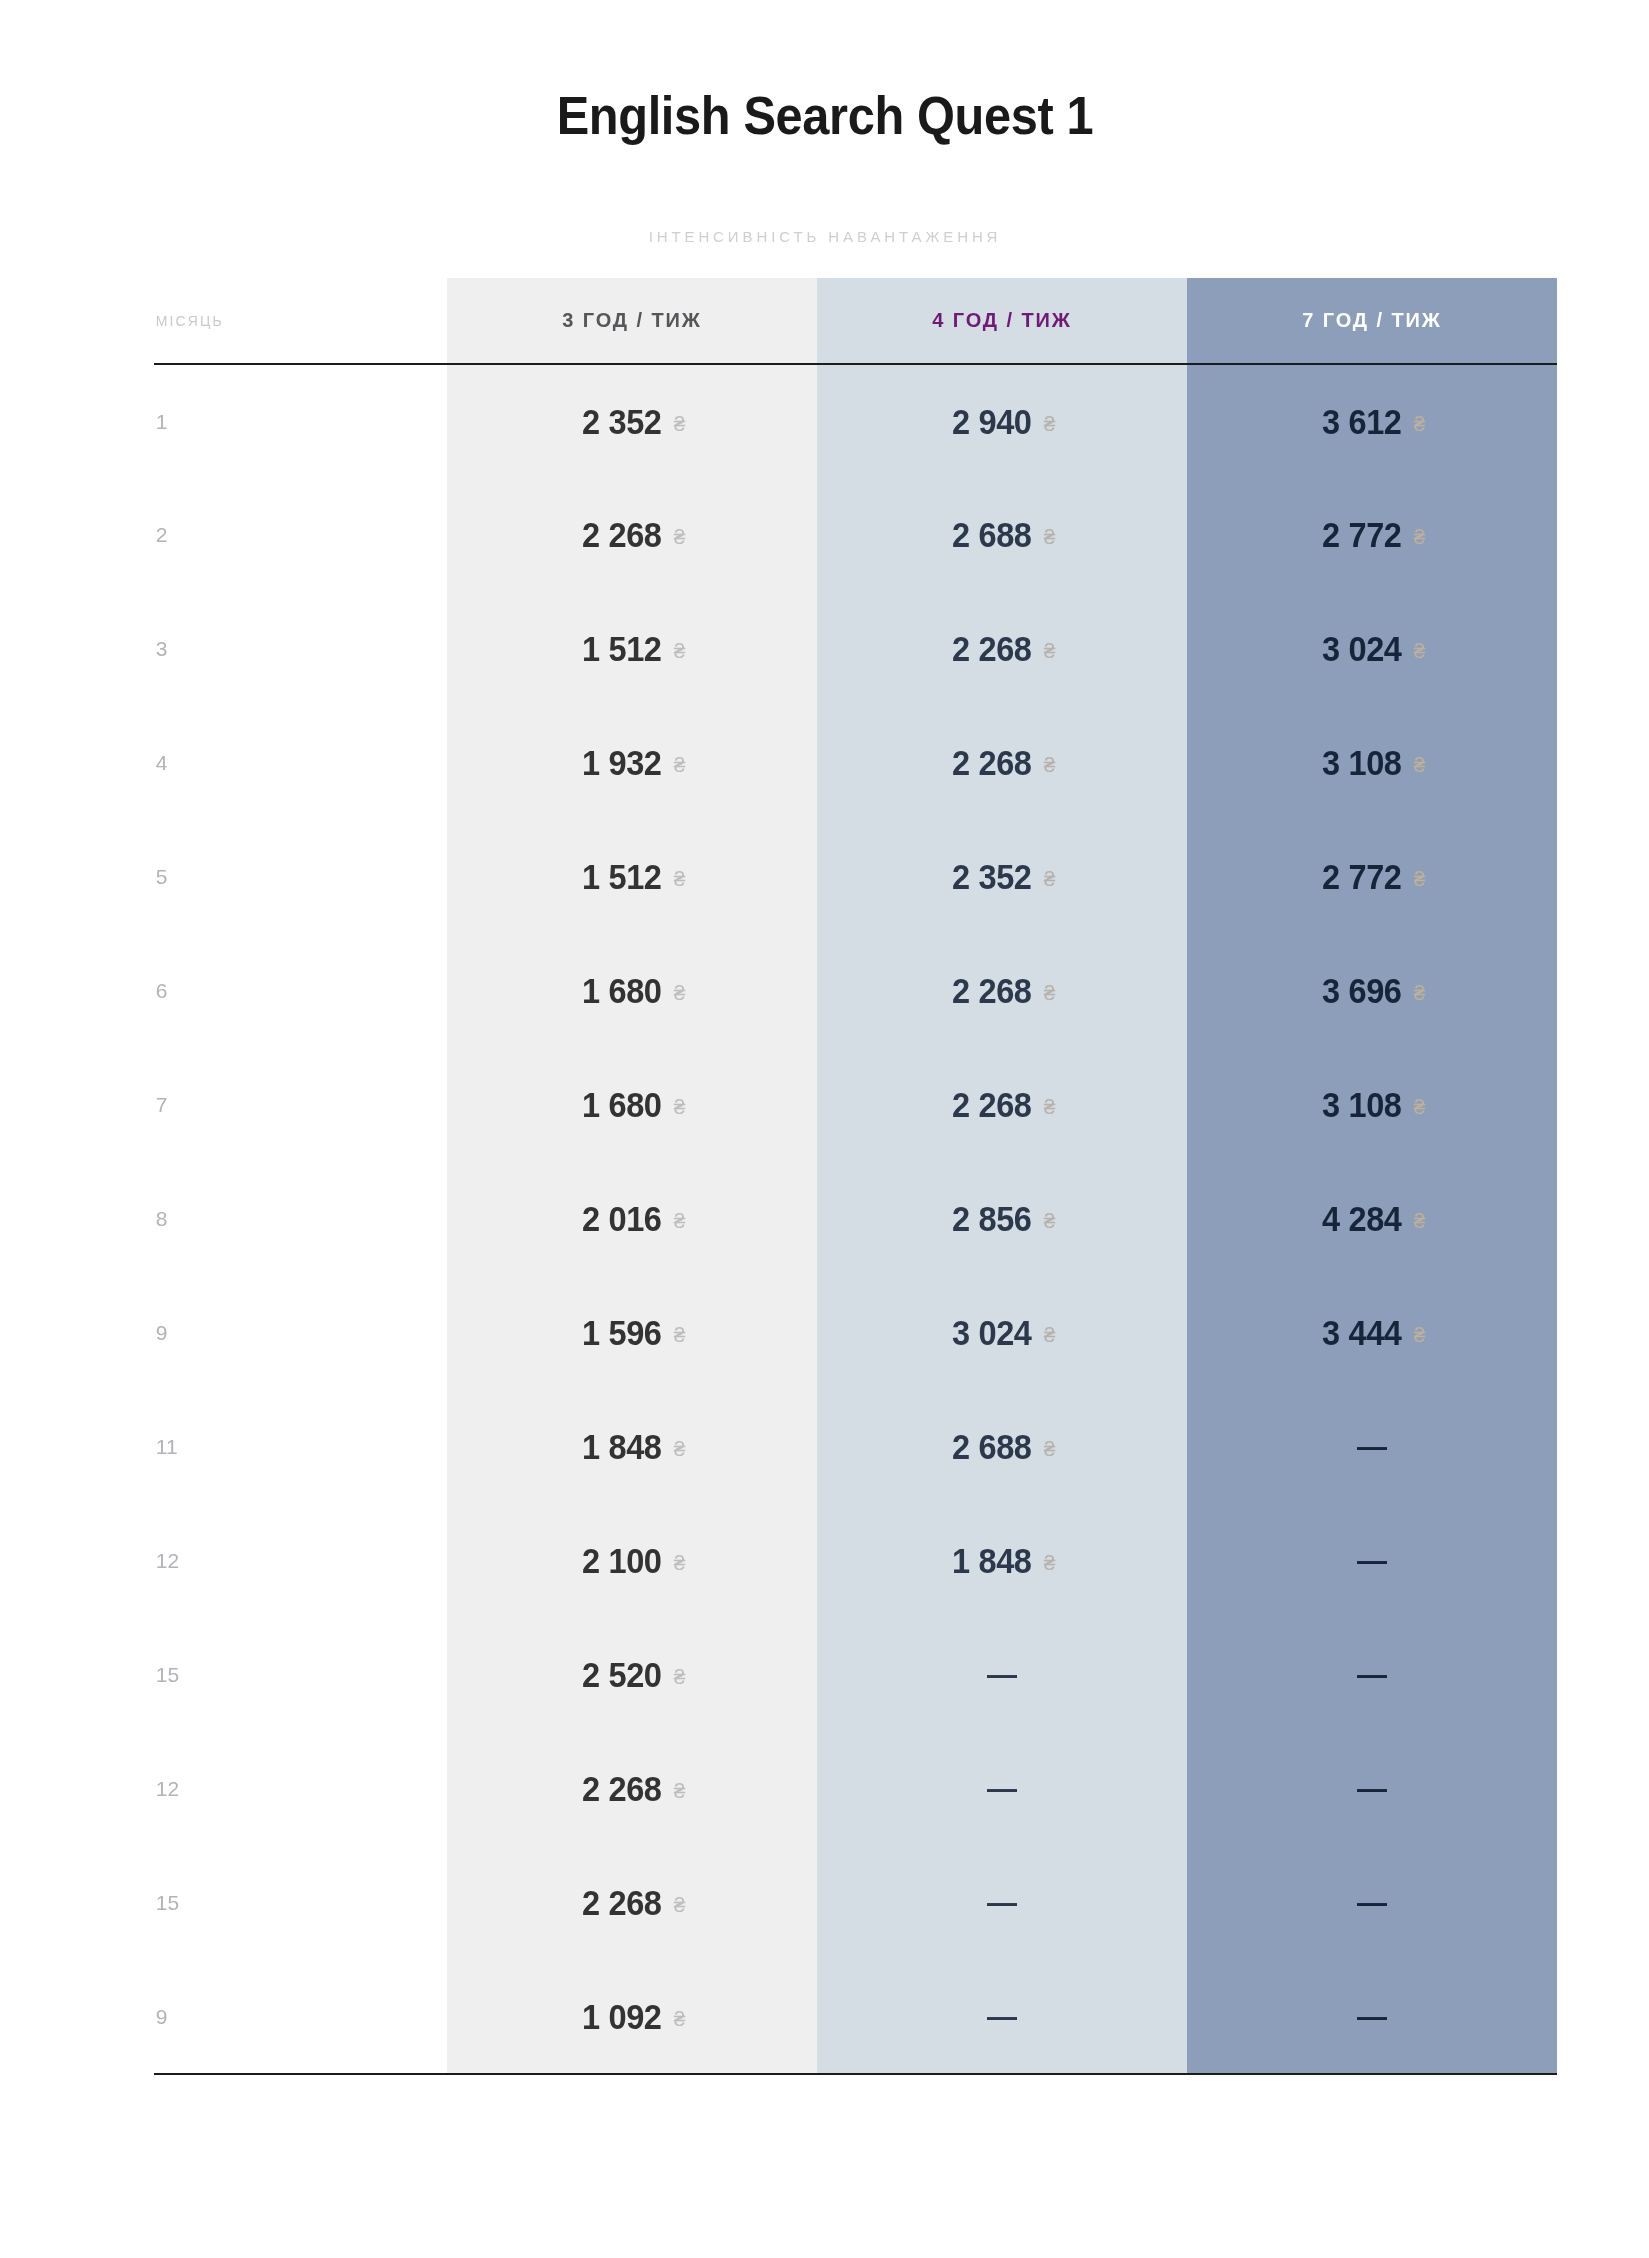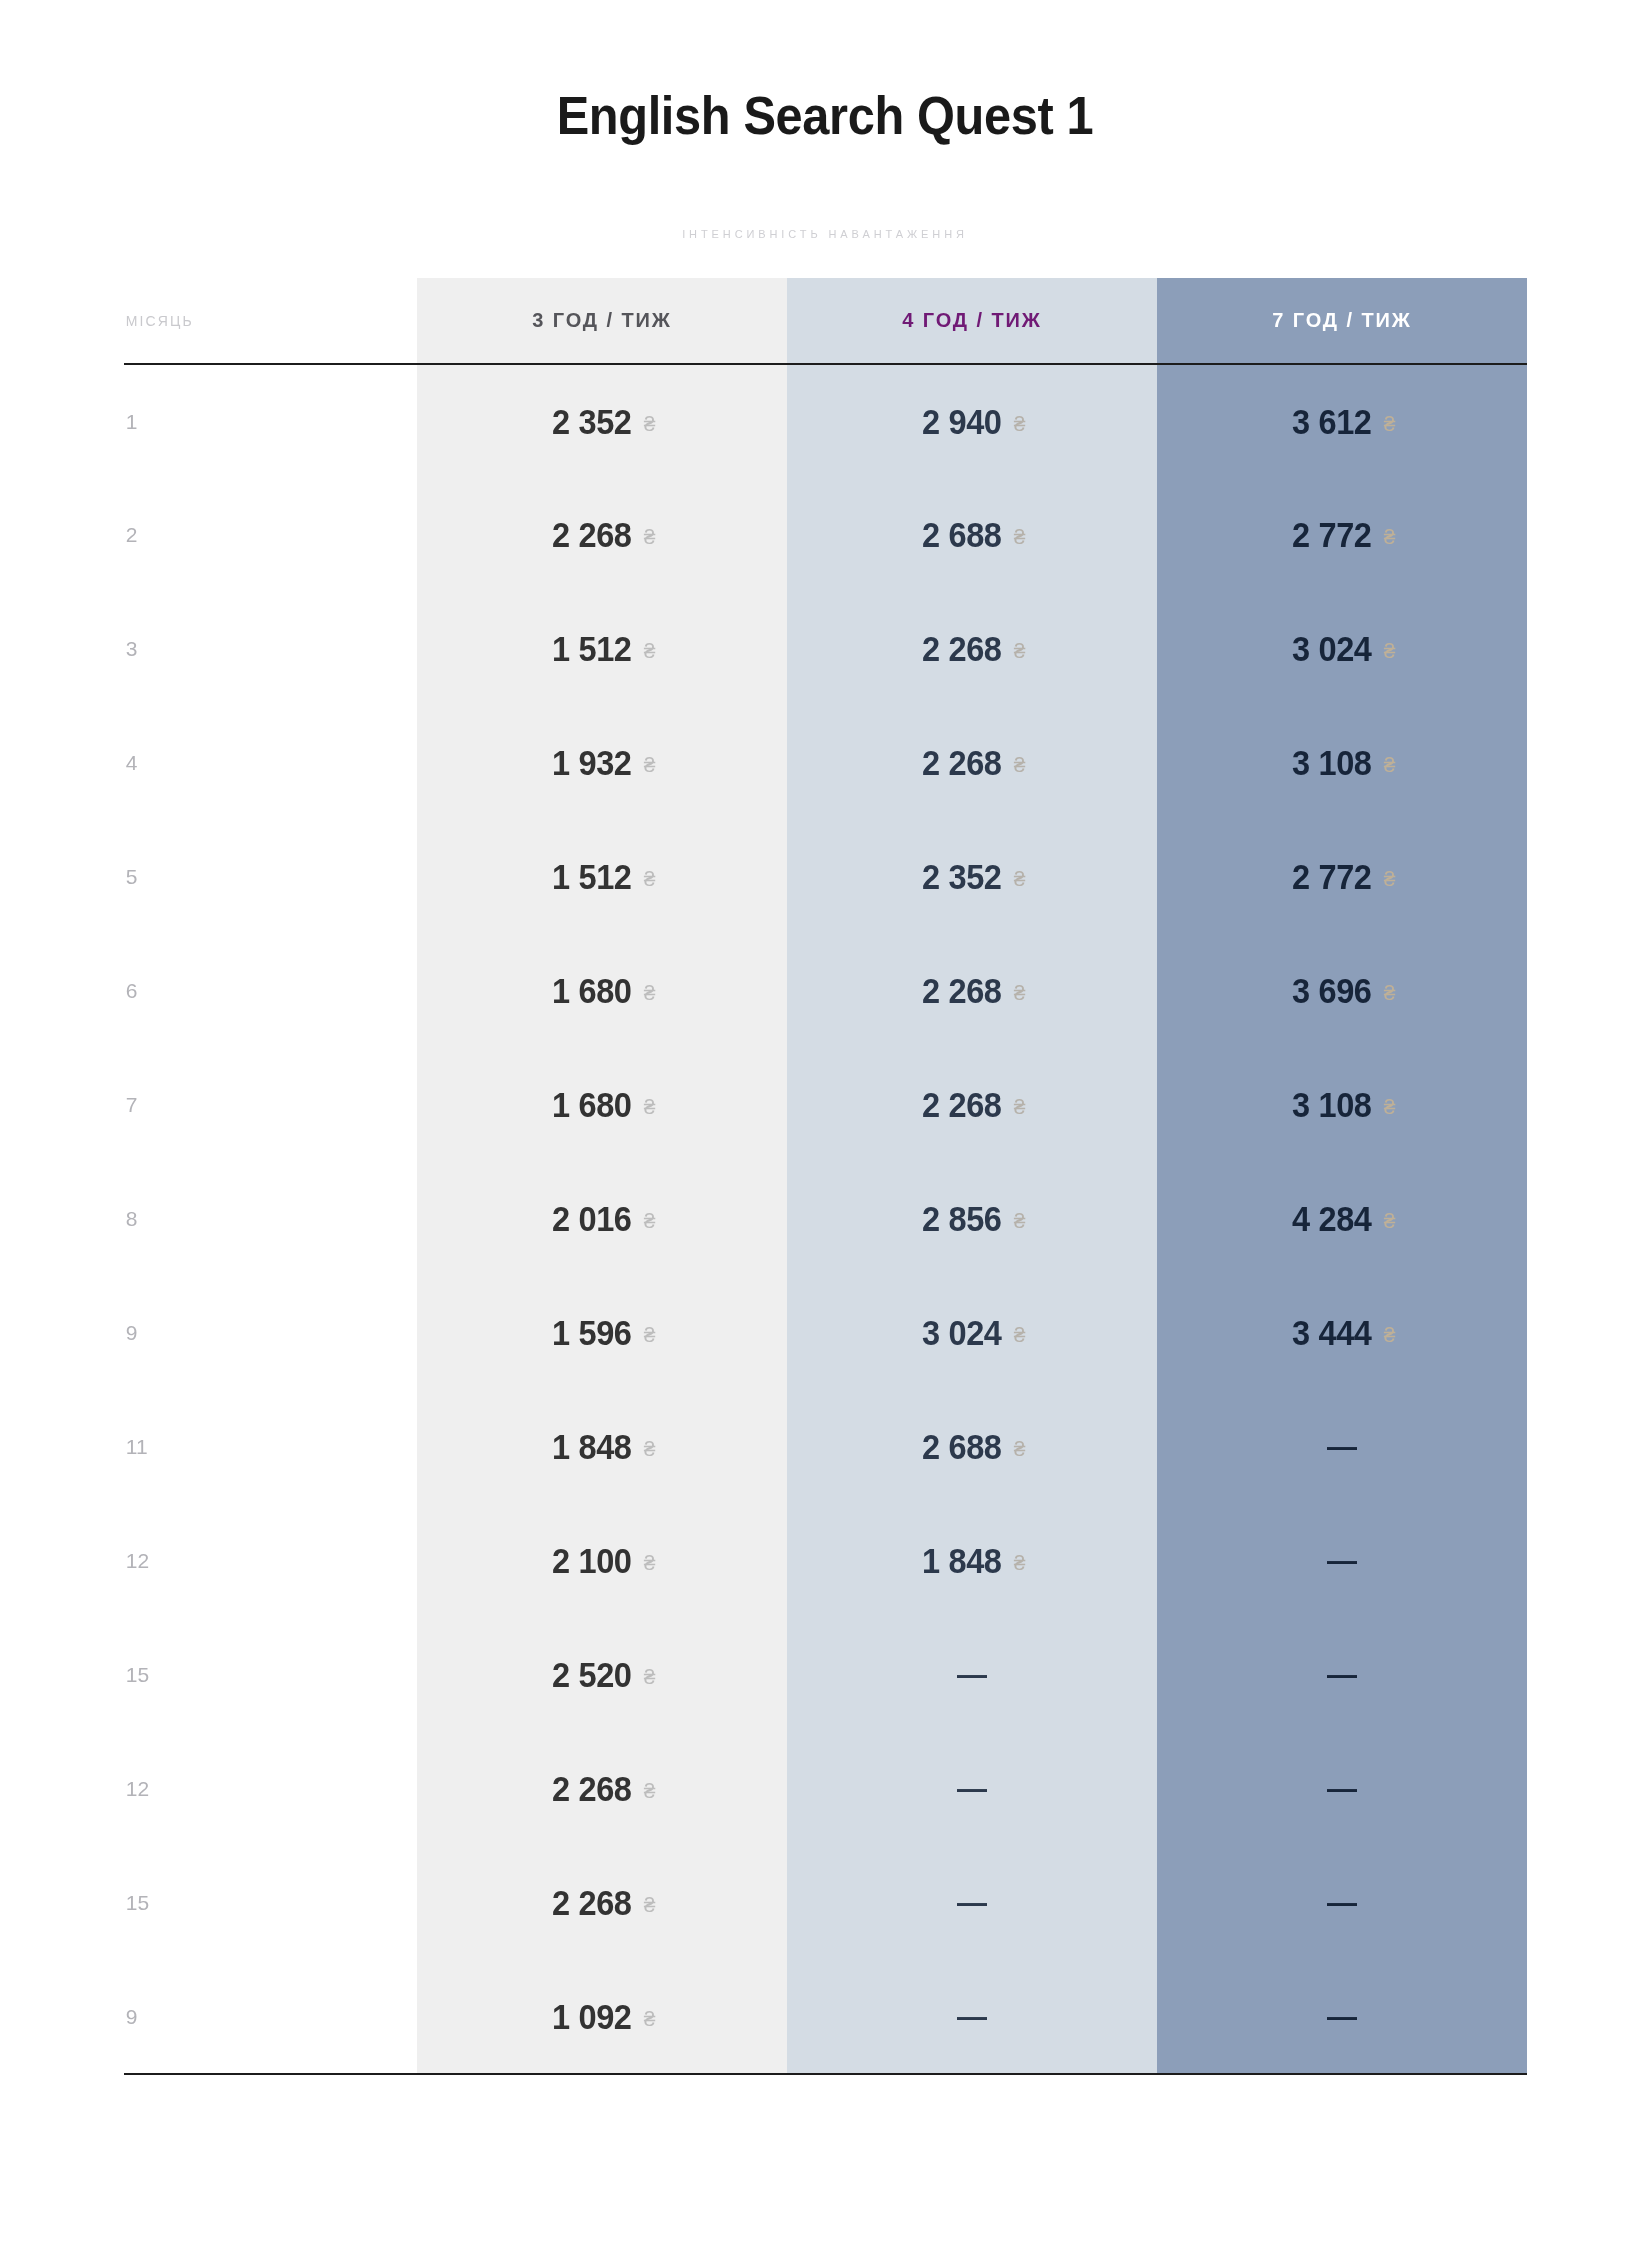--- a/index.html
+++ b/index.html
@@ -39,39 +39,40 @@
     transform-origin: center top;
     line-height: 1.05;
   }
 
   .subtitle {
     position: absolute;
     top: 228px;
     left: 0;
     width: 1650px;
     text-align: center;
-    font-size: 11px;
+    font-size: 15px;
     font-weight: 400;
     letter-spacing: 3.9px;
     color: #cfcfd3;
     text-transform: uppercase;
   }
 
   
   .table-wrap {
     position: absolute;
     top: 278px;
     left: 124px;
     width: 1403px;
   }
 
   table.pricing {
     border-collapse: collapse;
     table-layout: fixed;
     width: 1403px;
+    margin-left: 30px;
   }
 
   table.pricing col.c-month { width: 293px; }
   table.pricing col.c-band  { width: 370px; }
 
   
   thead th {
     height: 86px;
     padding: 0;
     margin: 0;

